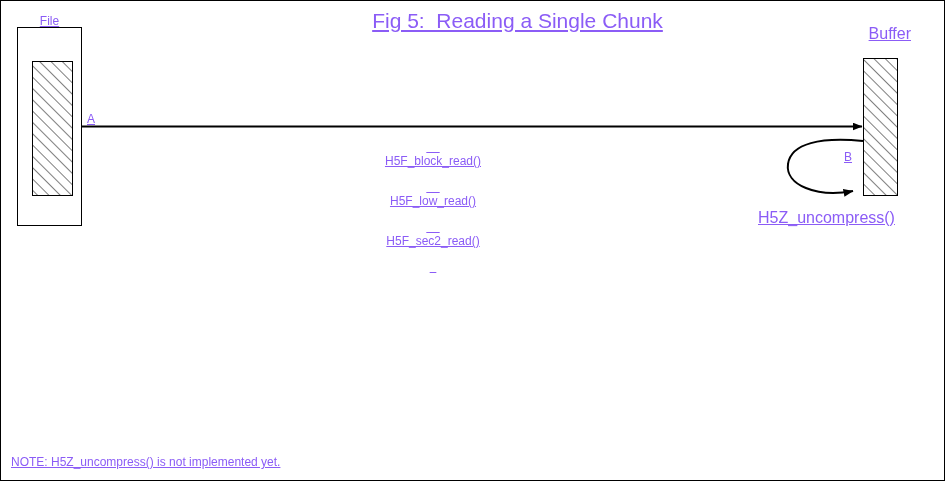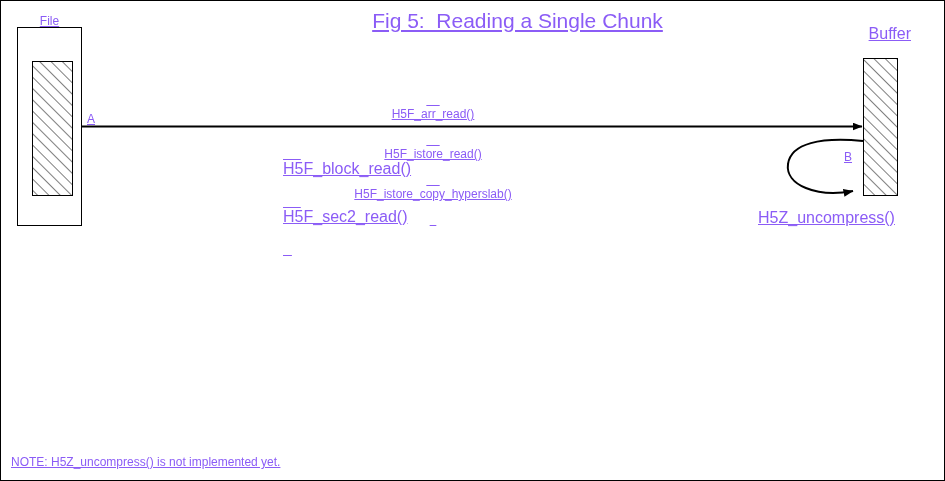--- a/index.html
+++ b/index.html
@@ -69,21 +69,22 @@
     left: 282px;
     top: 81px;
     width: 300px;
     text-align: center;
     font-size: 12px;
   }
   #callstack-below {
     left: 282px;
     top: 128px;
     width: 300px;
-    font-size: 16px;
+    text-align: center;
+    font-size: 12px;
   }
   .callstack-line {
     display: block;
     height: 16px;
     line-height: 16px;
   }
   #uncompress-label {
     left: 757px;
     top: 209px;
     font-size: 16px;
@@ -124,28 +125,24 @@
   <div class="txt" id="page-title">Fig 5:  Reading a Single Chunk</div>
 
   <div class="txt" id="file-box-label">File</div>
 
   <div class="txt" id="buffer-box-label">Buffer</div>
 
   <div class="txt" id="endpoint-a-label">A</div>
 
   <div class="txt" id="endpoint-b-label">B</div>
 
-  <div class="txt" id="callstack-above">
-    <span class="callstack-line">H5F_arr_read()</span>
-    <span class="callstack-line">H5F_istore_read()</span>
-    <span class="callstack-line">H5F_istore_copy_hyperslab()</span>
-  </div>
 
   <div class="txt" id="callstack-below">
     <span class="callstack-line">H5F_block_read()</span>
+    <span class="callstack-line">H5F_low_read()</span>
     <span class="callstack-line">H5F_sec2_read()</span>
   </div>
 
   <div class="txt" id="uncompress-label">H5Z_uncompress()</div>
 
   <div class="txt" id="footer-note">NOTE: H5Z_uncompress() is not implemented yet.</div>
 
 </div>
 
 </body></html>

